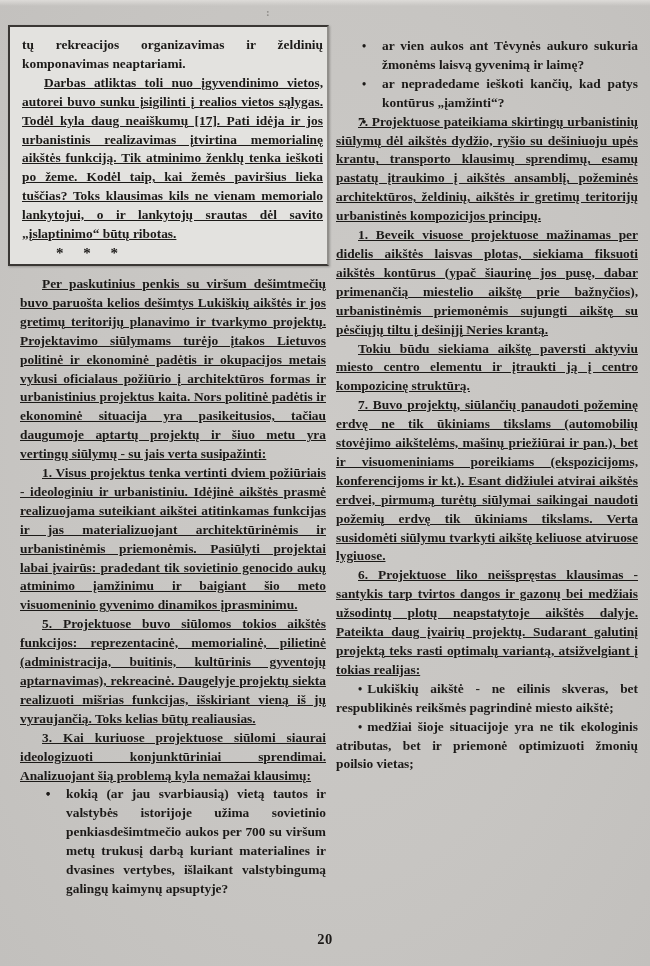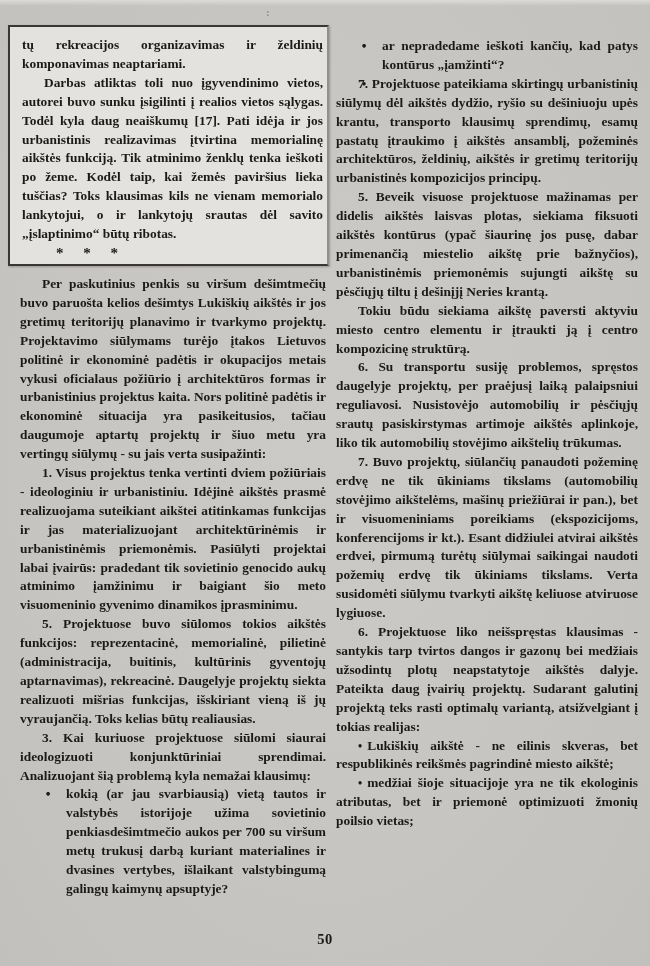--- a/index.html
+++ b/index.html
@@ -25,21 +25,21 @@
     position:absolute; top:25px; left:0; width:650px;
     display:flex;
     padding:0 9px 0 20px;
     box-sizing:border-box;
     gap:10px;
   }
   .col { font-size:13.4px; line-height:18.9px; font-weight:700; text-align:justify; }
   .col-left  { width:306px; }
   .col-right { width:302px; padding-top:12px; }
   p { margin:0; }
-  .indent { text-indent:22px; }
+  .indent { text-indent:22px;text-decoration:underline; }
   .highlight-box {
     border:2px solid #3a3734;
     border-right-color:#918f8b;
     background:#e3e2df;
     margin:0 -3px 9px -12px;
     padding:9px 4px 1px 12px;
     box-shadow:1px 1px 2px rgba(60,58,55,0.35);
   }
   .stars {
     margin:1px 0 2px 34px;
@@ -87,37 +87,37 @@
       </div>
       <div class="hang">
         <span class="dot">•</span>
         <span>kokią (ar jau svarbiausią) vietą tautos ir valstybės istorijoje užima sovietinio penkiasdešimtmečio aukos per 700 su viršum metų trukusį darbą kuriant materialines ir dvasines vertybes, išlaikant valstybingumą galingų kaimynų apsuptyje?</span>
       </div>
     </div>
 
     <div class="col col-right">
       <div class="hang">
         <span class="dot">•</span>
+        <span>ar vien aukos ant Tėvynės aukuro sukuria žmonėms laisvą gyvenimą ir laimę?</span>
       </div>
       <div class="hang">
         <span class="dot">•</span>
         <span>ar nepradedame ieškoti kančių, kad patys kontūrus „įamžinti“?</span>
       </div>
       <div class="hang">
         <span class="dot">•</span>
       </div>
 
       <p class="indent">7. Projektuose pateikiama skirtingų urbanistinių siūlymų dėl aikštės dydžio, ryšio su dešiniuoju upės krantu, transporto klausimų sprendimų, esamų pastatų įtraukimo į aikštės ansamblį, požeminės architektūros, želdinių, aikštės ir gretimų teritorijų urbanistinės kompozicijos principų.</p>
-      <p class="indent">5. Beveik visuose projektuose mažinamas per didelis aikštės laisvas plotas, siekiama fiksuoti aikštės kontūrus (ypač šiaurinę jos pusę, dabar primenančią miestelio aikštę prie bažnyčios), urbanistinėmis priemonėmis sujungti aikštę su pėsčiųjų tiltu į dešinįjį Neries krantą.</p>
+      <p class="indent">1. Beveik visuose projektuose mažinamas per didelis aikštės laisvas plotas, siekiama fiksuoti aikštės kontūrus (ypač šiaurinę jos pusę, dabar primenančią miestelio aikštę prie bažnyčios), urbanistinėmis priemonėmis sujungti aikštę su pėsčiųjų tiltu į dešinįjį Neries krantą.</p>
       <p class="indent">Tokiu būdu siekiama aikštę paversti aktyviu miesto centro elementu ir įtraukti ją į centro kompozicinę struktūrą.</p>
-      <p class="indent">6. Su transportu susiję problemos, spręstos daugelyje projektų, per praėjusį laiką palaipsniui reguliavosi. Nusistovėjo automobilių ir pėsčiųjų srautų pasiskirstymas artimoje aikštės aplinkoje, liko tik automobilių stovėjimo aikštelių trūkumas.</p>
       <p class="indent">7. Buvo projektų, siūlančių panaudoti požeminę erdvę ne tik ūkiniams tikslams (automobilių stovėjimo aikštelėms, mašinų priežiūrai ir pan.), bet ir visuomeniniams poreikiams (ekspozicijoms, konferencijoms ir kt.). Esant didžiulei atvirai aikštės erdvei, pirmumą turėtų siūlymai saikingai naudoti požemių erdvę tik ūkiniams tikslams. Verta susidomėti siūlymu tvarkyti aikštę keliuose atviruose lygiuose.</p>
       <p class="indent">6. Projektuose liko neišspręstas klausimas - santykis tarp tvirtos dangos ir gazonų bei medžiais užsodintų plotų neapstatytoje aikštės dalyje. Pateikta daug įvairių projektų. Sudarant galutinį projektą teks rasti optimalų variantą, atsižvelgiant į tokias realijas:</p>
 
       <p class="sub-bullet"><span class="dot">•</span><span>Lukiškių aikštė - ne eilinis skveras, bet respublikinės reikšmės pagrindinė miesto aikštė;</span></p>
       <p class="sub-bullet"><span class="dot">•</span><span>medžiai šioje situacijoje yra ne tik ekologinis atributas, bet ir priemonė optimizuoti žmonių poilsio vietas;</span></p>
 
     </div>
 
   </div>
 
-  <div class="page-number">50</div>
+  <div class="page-number">20</div>
 </div>
 
 </body></html>

